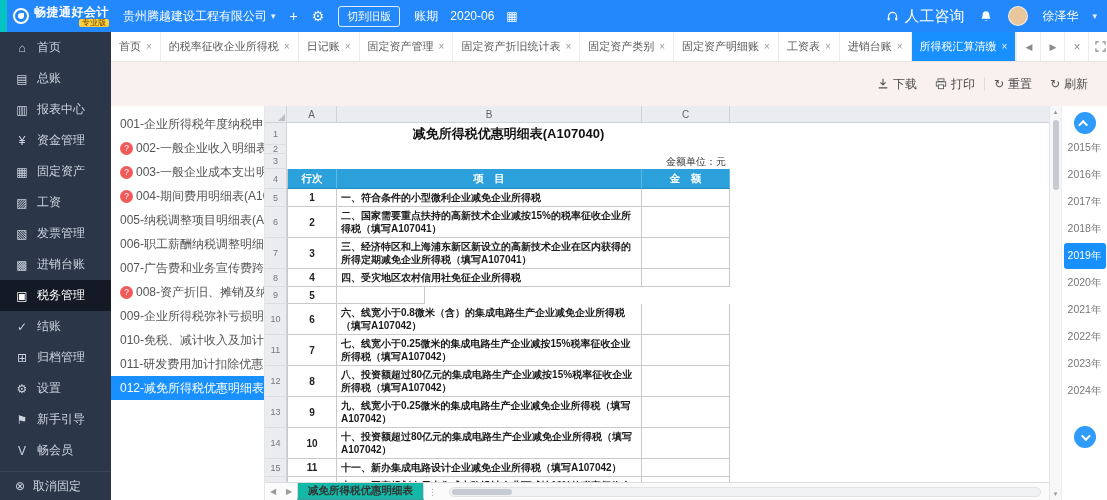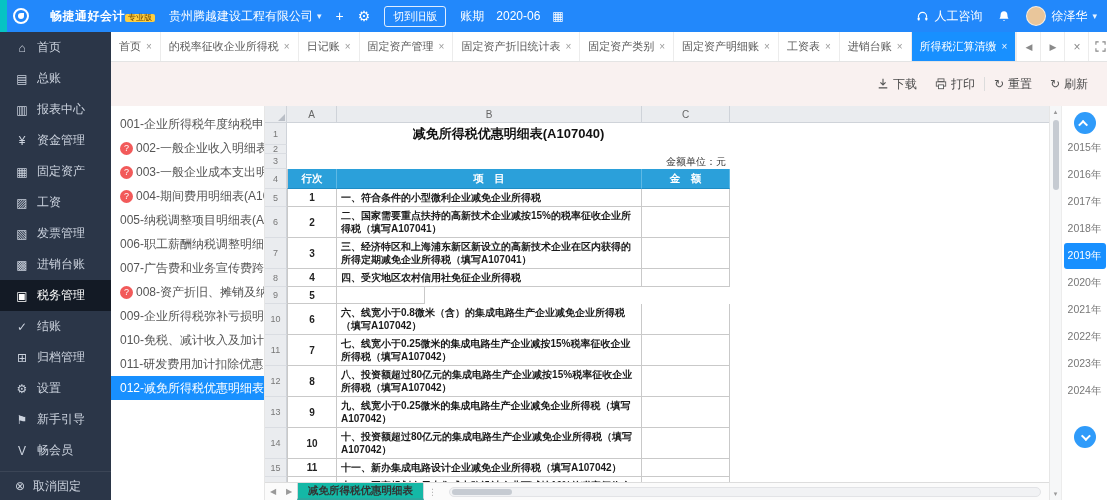--- a/index.html
+++ b/index.html
@@ -6,33 +6,33 @@
   html,body { width:1107px; height:500px; overflow:hidden; }
   body { font-family:"Liberation Sans","DejaVu Sans",sans-serif; background:#fff; }
   .app { position:relative; width:1107px; height:500px; overflow:hidden; }
 
   
   .topbar { position:absolute; left:0; top:0; right:0; height:32px; background:#2288fb; color:#fff; display:flex; align-items:center; }
   .teal-strip { width:7px; height:32px; background:#06c3c3; flex:none; }
   .logo { display:flex; align-items:center; gap:5px; margin-left:6px; }
   .logo-mark { width:16px; height:16px; border:2px solid #fff; border-radius:50%; position:relative; }
   .logo-mark:after { content:""; position:absolute; left:3px; top:3px; width:6px; height:6px; background:#fff; border-radius:50% 0 50% 50%; }
-  .logo-texts { display:flex; line-height:1;margin-left:16px; }
+  .logo-texts { display:flex; flex-direction:column; line-height:1; }
   .logo-text { font-size:12px; font-weight:bold; letter-spacing:.5px; }
   .logo-badge { align-self:flex-end; background:#ffcf3f; color:#6b4300; font-size:8px; padding:0 3px; border-radius:2px; margin-top:1px; }
   .company { display:flex; align-items:center; gap:4px; margin-left:14px; font-size:12px; cursor:pointer; max-width:185px; white-space:nowrap; }
   .caret { font-size:9px; opacity:.9; }
   .tb-icon { margin-left:14px; font-size:14px; cursor:pointer; }
   .old-ver { margin-left:14px; background:transparent; border:1px solid rgba(255,255,255,.85); color:#fff; border-radius:3px; font-size:11px; padding:2px 8px; cursor:pointer; white-space:nowrap; }
   .period { display:flex; align-items:center; gap:12px; margin-left:14px; font-size:12px; cursor:pointer; white-space:nowrap; }
   .cal { font-size:12px; }
   .tb-spacer { flex:1; }
-  .consult { display:flex; align-items:center; gap:5px; font-size:12px; cursor:pointer; white-space:nowrap; }
+  .consult { display:flex; align-items:center; gap:5px; font-size:15px; cursor:pointer; white-space:nowrap; }
   .bell { margin:0 16px; cursor:pointer; display:flex; }
-  .user { display:flex; align-items:center; gap:5px; margin-right:10px; font-size:12px; cursor:pointer; white-space:nowrap; }
+  .user { display:flex; align-items:center; gap:14px; margin-right:10px; font-size:12px; cursor:pointer; white-space:nowrap; }
   .avatar { width:20px; height:20px; border-radius:50%; background:#e9c69b; border:1px solid rgba(255,255,255,.7); flex:none; }
 
   
   .sidebar { position:absolute; left:0; top:32px; bottom:0; width:111px; background:#2b3648; }
   .side-item { height:31px; display:flex; align-items:center; gap:8px; padding-left:15px; color:#ccd3de; font-size:12px; cursor:pointer; white-space:nowrap; }
   .side-item.active { background:#131a25; color:#fff; }
   .side-icon { width:14px; text-align:center; font-size:12px; flex:none; }
   .side-pin { position:absolute; bottom:0; left:0; right:0; height:29px; display:flex; align-items:center; gap:6px; padding-left:13px; color:#ccd3de; font-size:12px; border-top:1px solid rgba(255,255,255,.08); cursor:pointer; }
 
   

